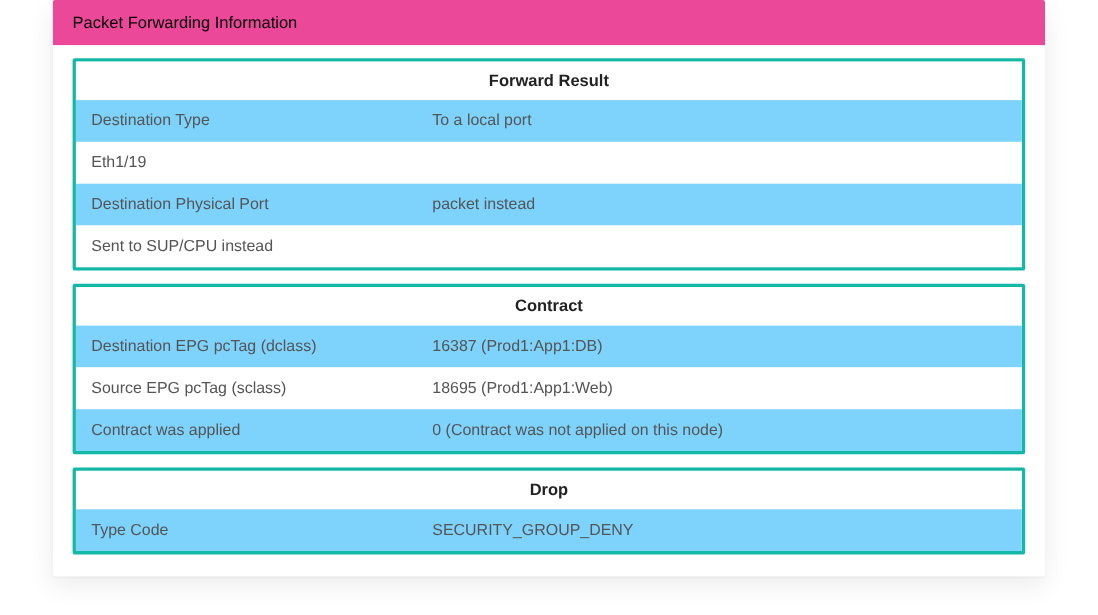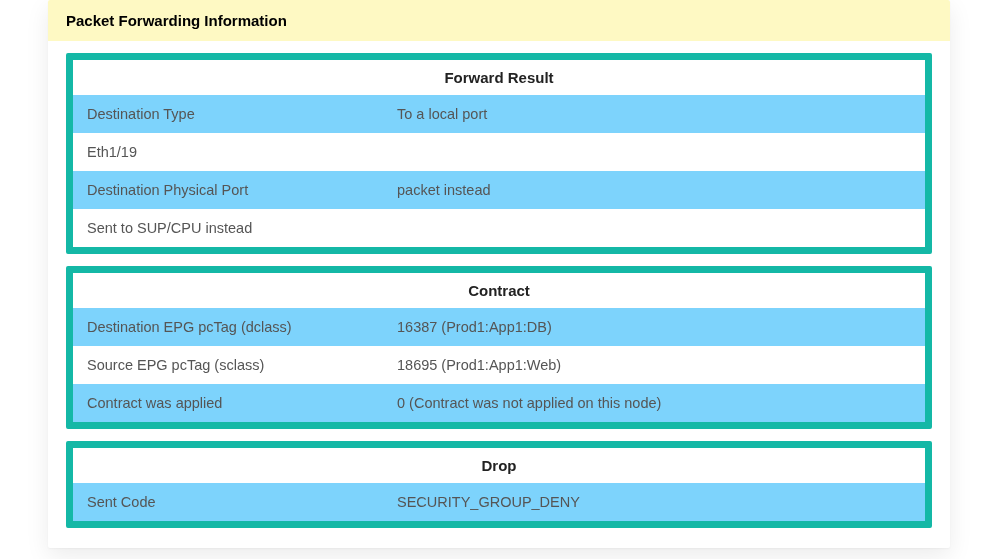--- a/index.html
+++ b/index.html
@@ -12,29 +12,29 @@
   }
   .panel {
     margin: 0 48px 0 48px;
     background: #ffffff;
     box-shadow: 0 8px 24px rgba(0,0,0,0.08), 0 1px 2px rgba(0,0,0,0.04);
     border-radius: 2px;
     overflow: hidden;
     padding-bottom: 20px;
   }
   .panel-header {
-    background: #fef9c3;
+    background: #ec4899;
     color: #000000;
     font-size: 15px;
     padding: 12px 18px;
-    font-weight: 700;
+    font-weight: 400;
   }
   .section {
     margin: 12px 18px 0 18px;
-    border: 7px solid #14b8a6;
+    border: 3px solid #14b8a6;
     border-radius: 2px;
     overflow: hidden;
   }
   .section-title {
     text-align: center;
     font-weight: 700;
     font-size: 15px;
     color: #222;
     padding: 9px 0;
     background: #ffffff;
@@ -103,18 +103,18 @@
     <div class="row stripe">
       <div class="key">Contract was applied</div>
       <div class="val">0 (Contract was not applied on this node)</div>
     </div>
   </div>
 
   <div class="section">
     <div class="section-title">Drop</div>
 
     <div class="row stripe">
-      <div class="key">Sent Code</div>
+      <div class="key">Type Code</div>
       <div class="val center">SECURITY_GROUP_DENY</div>
     </div>
   </div>
 
 </div>
 
 </body></html>

